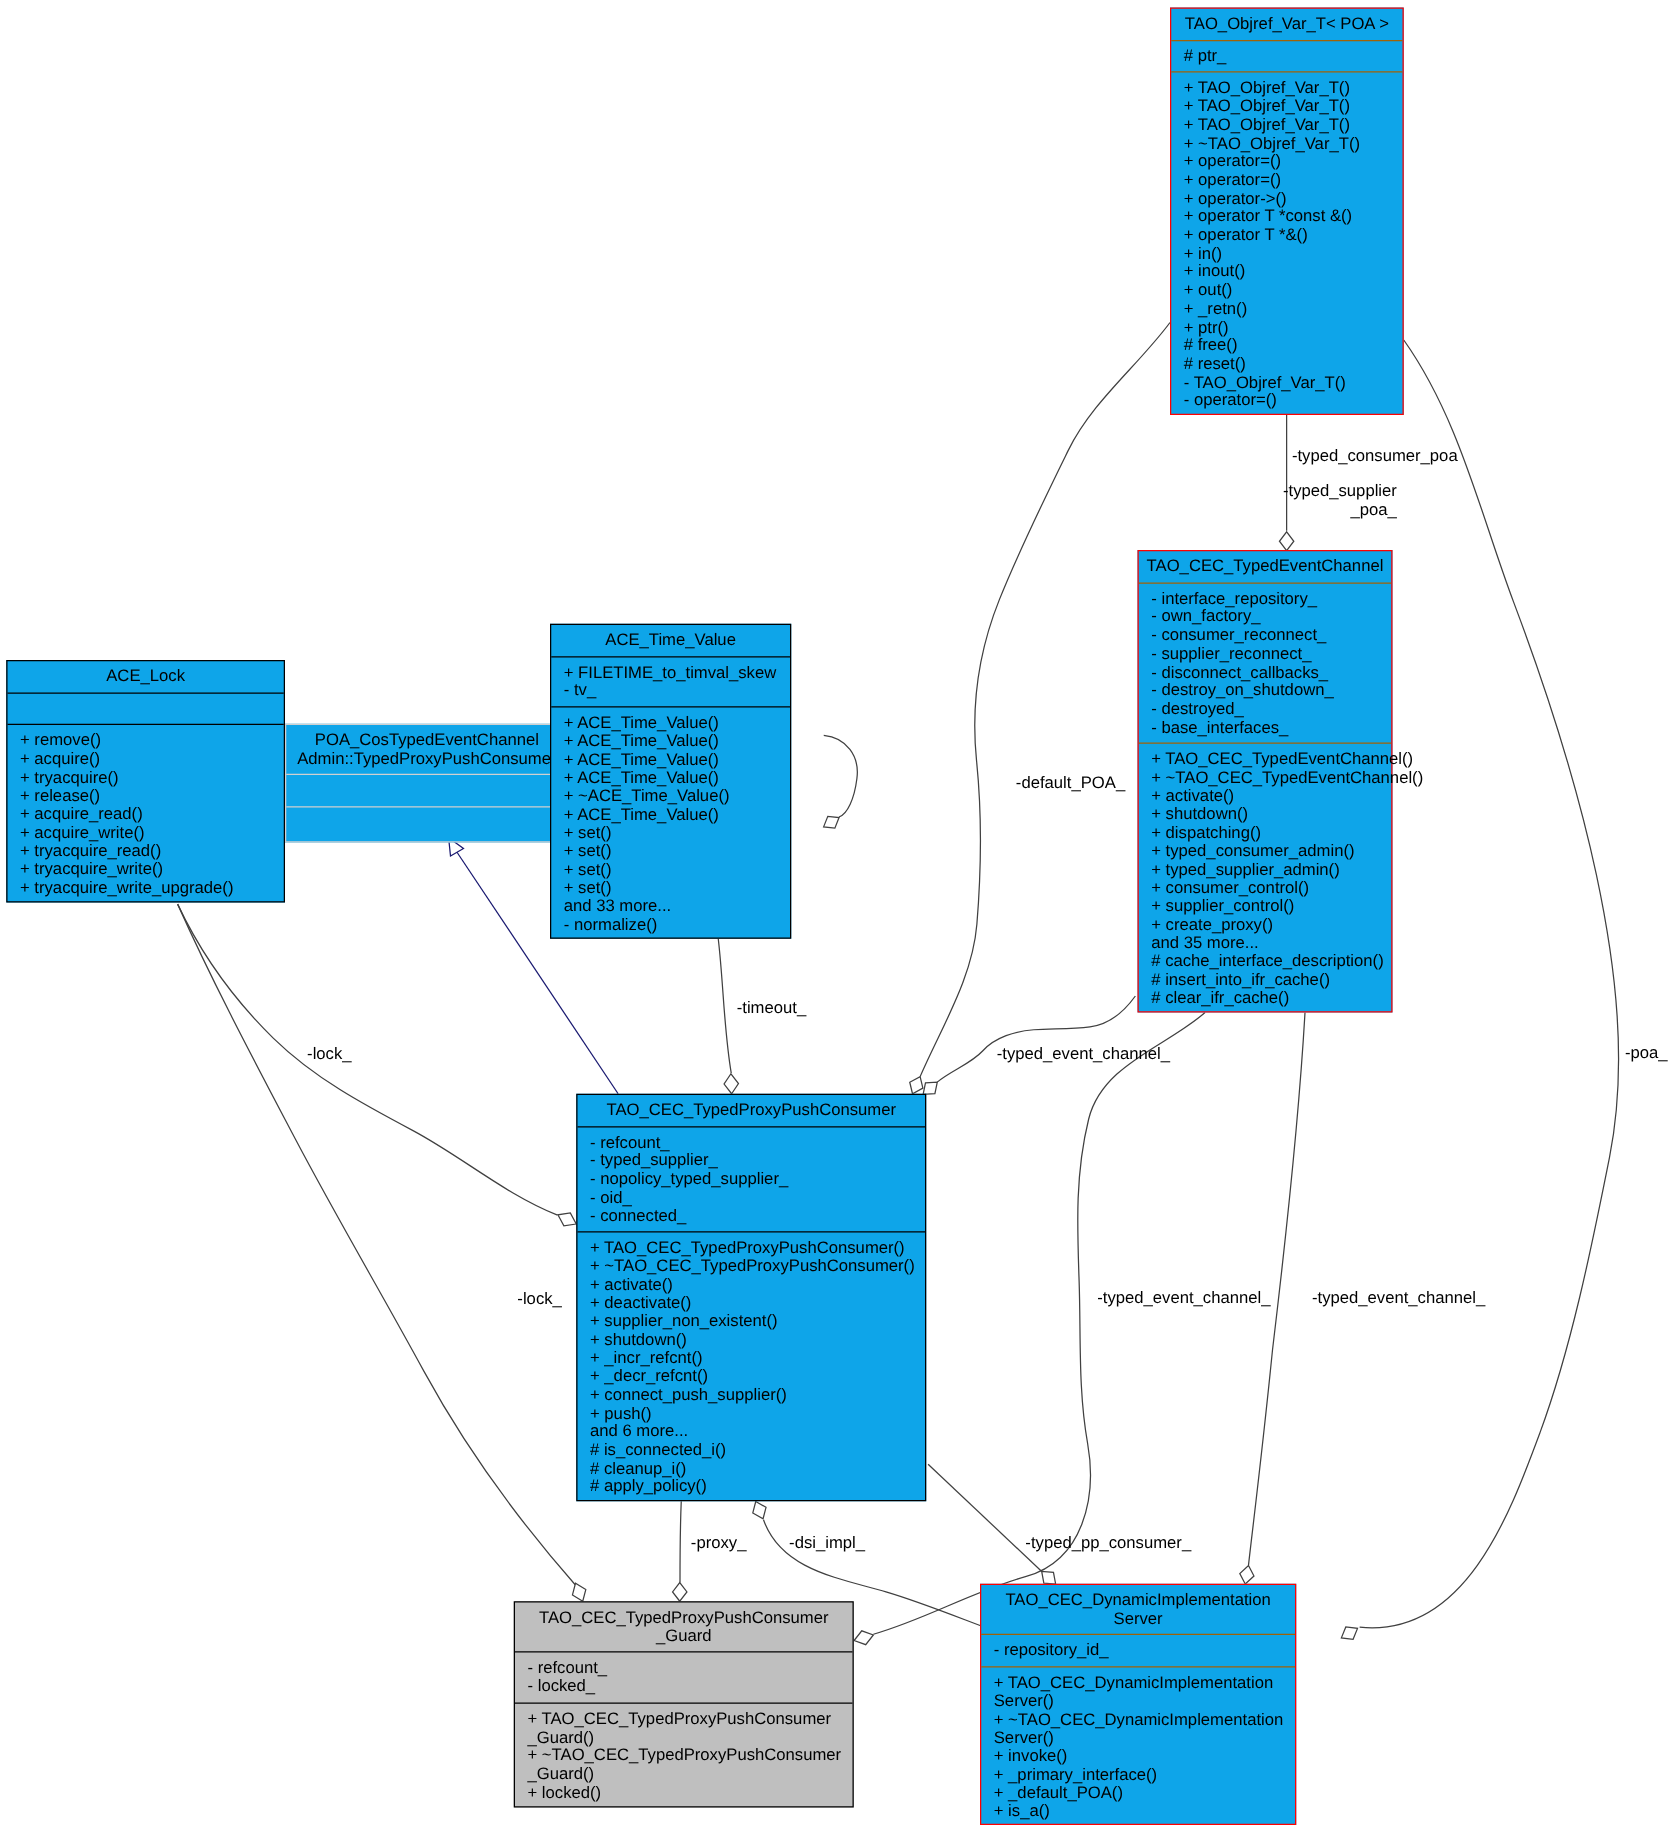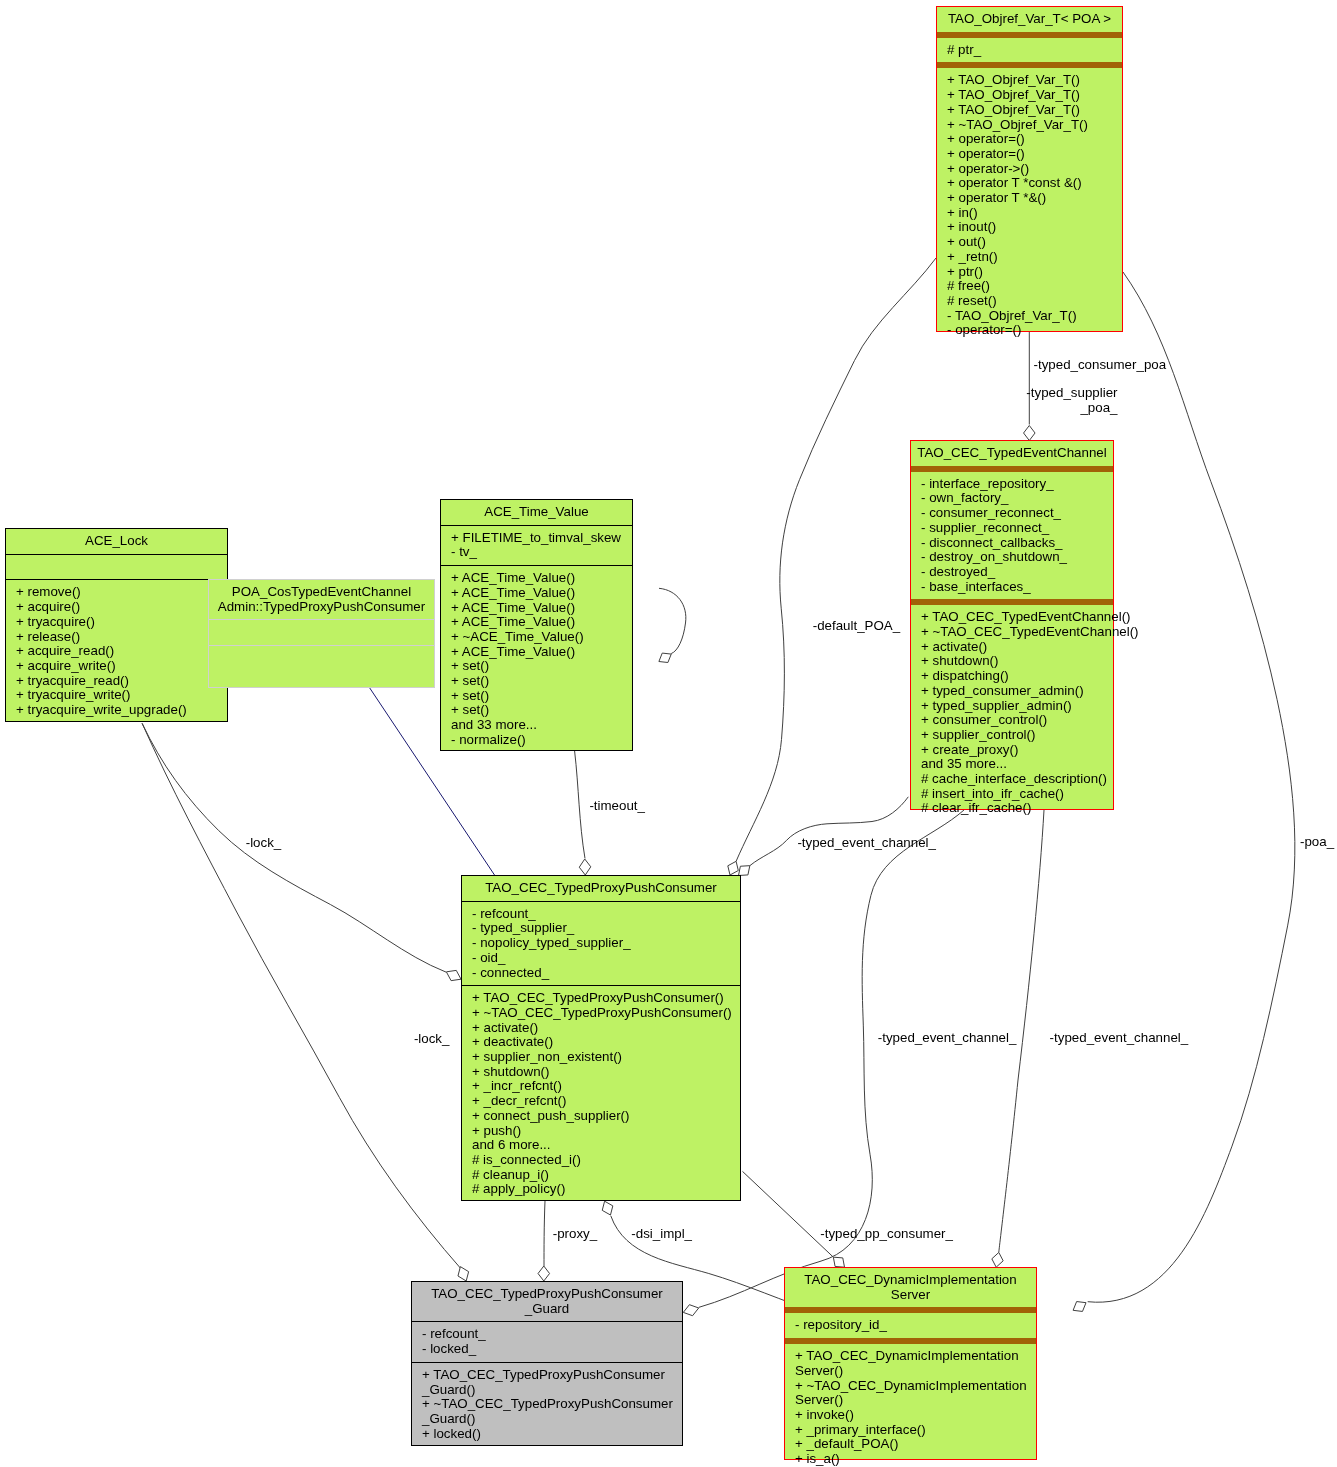--- a/index.html
+++ b/index.html
@@ -1,27 +1,27 @@
 <!DOCTYPE html>
 <html><head>
 <meta charset="utf-8">
 <title>TAO_CEC_TypedProxyPushConsumer collaboration diagram</title>
 <style>
 html,body{margin:0;padding:0;background:#fff;}
 #canvas{position:relative;width:1337px;height:1467px;background:#fff;
   will-change:transform;transform:translateZ(0);
   font-family:"Liberation Sans",sans-serif;font-size:13.33px;color:#000;overflow:hidden;}
 #edge-layer{position:absolute;left:0;top:0;width:1337px;height:1467px;}
-.node{position:absolute;box-sizing:border-box;background:#bef264;border:1px solid #000;z-index:2;}
+.node{position:absolute;box-sizing:border-box;background:#0ea5e9;border:1px solid #000;z-index:2;}
 .node.red{border-color:#ff0000;}
 .node.faded{border-color:#d0d0d0;}
 .node.grey{background:#bfbfbf;border-color:#000;}
 .sect{box-sizing:border-box;padding:5px 0 5px 0;}
 .sect + .sect{border-top:1px solid #000;}
-.node.red .sect + .sect{border-top:6px solid #a16207;}
+.node.red .sect + .sect{border-top:1px solid #a16207;}
 .node.faded .sect + .sect{border-top:1px solid #d0d0d0;}
 .sect-title{text-align:center;}
 .ln{line-height:14.7px;white-space:pre;}
 .sect-members .ln{padding-left:10px;}
 .elabel{position:absolute;white-space:pre;line-height:14.7px;z-index:3;background:transparent;}
 </style>
 </head>
 <body>
 
 <div id="canvas">
@@ -154,21 +154,21 @@
         <div class="ln">+ acquire()</div>
         <div class="ln">+ tryacquire()</div>
         <div class="ln">+ release()</div>
         <div class="ln">+ acquire_read()</div>
         <div class="ln">+ acquire_write()</div>
         <div class="ln">+ tryacquire_read()</div>
         <div class="ln">+ tryacquire_write()</div>
         <div class="ln">+ tryacquire_write_upgrade()</div>
       </div>
   </div>
-  <div class="node faded" style="left: 208px; top: 579px; width: 227px; height: 109px;">
+  <div class="node faded" style="left: 228px; top: 579px; width: 227px; height: 95px;">
     <div class="sect sect-title">
         <div class="ln">POA_CosTypedEventChannel</div>
         <div class="ln">Admin::TypedProxyPushConsumer</div>
       </div>
     <div class="sect sect-members sect-attributes">
         <div class="ln">&nbsp;</div>
       </div>
     <div class="sect sect-members sect-methods">
         <div class="ln">&nbsp;</div>
       </div>

